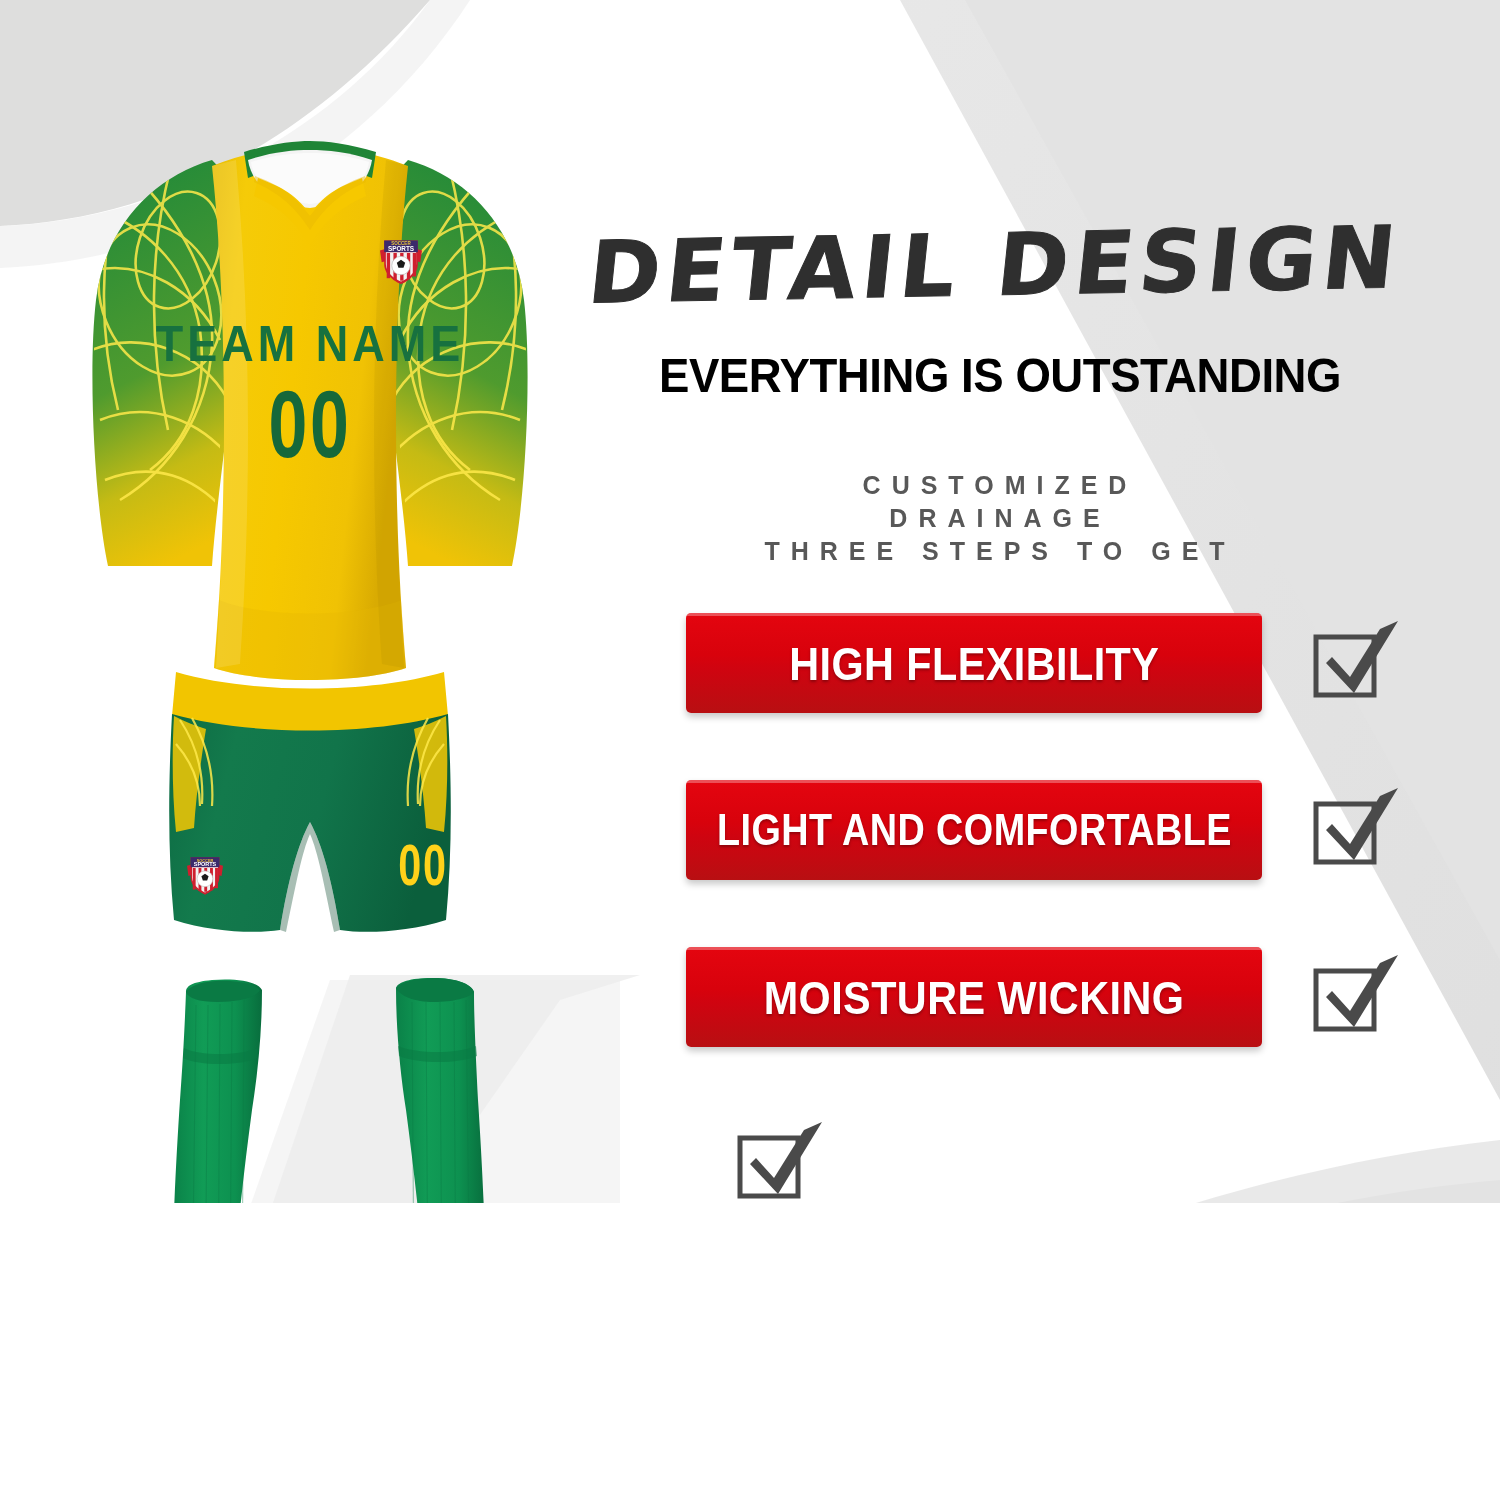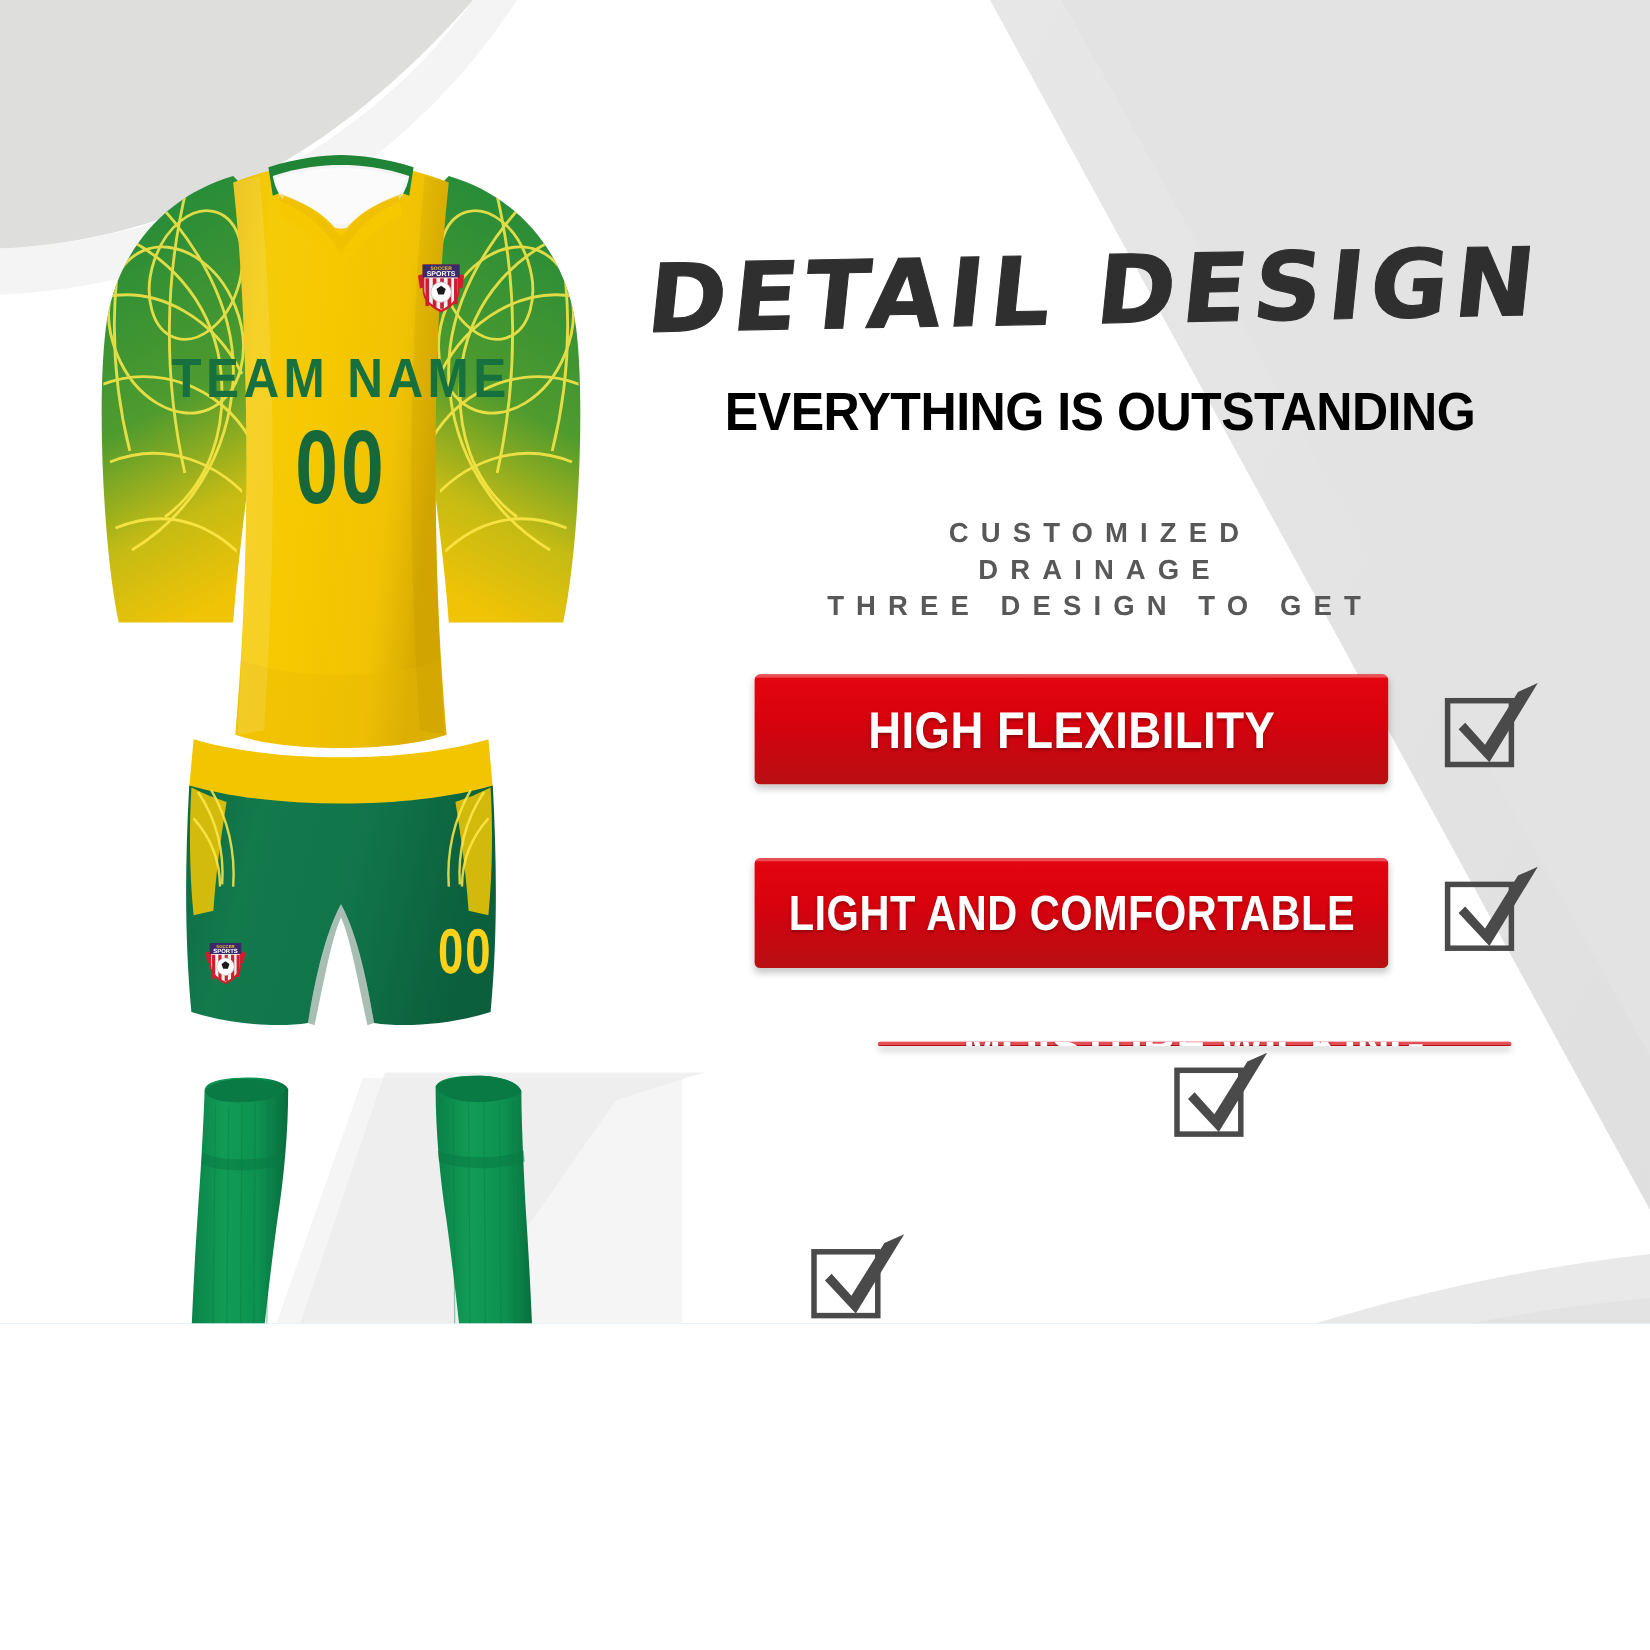--- a/index.html
+++ b/index.html
@@ -1,21 +1,21 @@
 <!DOCTYPE html>
 <html><head>
 <meta charset="utf-8">
 <style>
   html,body{margin:0;padding:0;}
   body{
     width:1500px;height:1500px;overflow:hidden;
     font-family:"Liberation Sans",sans-serif;
     background:#ffffff;
   }
-  #stage{position:relative;width:1500px;height:1203px;background:#7dd3fc;overflow:hidden;}
+  #stage{position:relative;width:1500px;height:1203px;background:#fef9c3;overflow:hidden;}
 
   
   .bg-layer{position:absolute;inset:0;}
   .bg-svg{position:absolute;left:0;top:0;width:1500px;height:1500px;}
 
   
   .product{position:absolute;left:0;top:0;width:620px;height:1500px;}
   .product-svg{position:absolute;left:0;top:0;width:620px;height:1500px;}
 
   
@@ -52,21 +52,21 @@
     letter-spacing:11px;
     line-height:33px;
     white-space:nowrap;
   }
 
   
   .features{position:absolute;left:18px;top:0;width:940px;height:1500px;}
   .feature-row{position:absolute;left:108px;width:800px;height:100px;display:flex;align-items:center;}
   .feature-row.r0{top:613px;}
   .feature-row.r1{top:780px;}
-  .feature-row.r2{top:947px;flex-direction:column;}
+  .feature-row.r2{top:947px;}
   .feature-row.r3{top:1114px;}
 
   .banner{
     position:relative;
     width:576px;height:100px;
     border-radius:5px;
     background:linear-gradient(to bottom,#e4050f 0%,#d8020c 42%,#cf0410 56%,#b80f12 100%);
     box-shadow:0 4px 7px rgba(0,0,0,0.22);
     display:flex;align-items:center;justify-content:center;
     overflow:hidden;
@@ -392,21 +392,21 @@
 
     <div class="title-wrap">
       <div class="title-brush">DETAIL DESIGN</div>
     </div>
 
     <div class="subtitle">EVERYTHING IS OUTSTANDING</div>
 
     <div class="taglines">
       <div class="tagline">CUSTOMIZED</div>
       <div class="tagline">DRAINAGE</div>
-      <div class="tagline">THREE DESIGN TO GET</div>
+      <div class="tagline">THREE STEPS TO GET</div>
     </div>
 
     <div class="features">
 
       <div class="feature-row r0">
         <div class="banner">
           <span class="banner-text">HIGH  FLEXIBILITY</span>
         </div>
         <div class="check">
           <svg viewBox="0 0 96 96">

